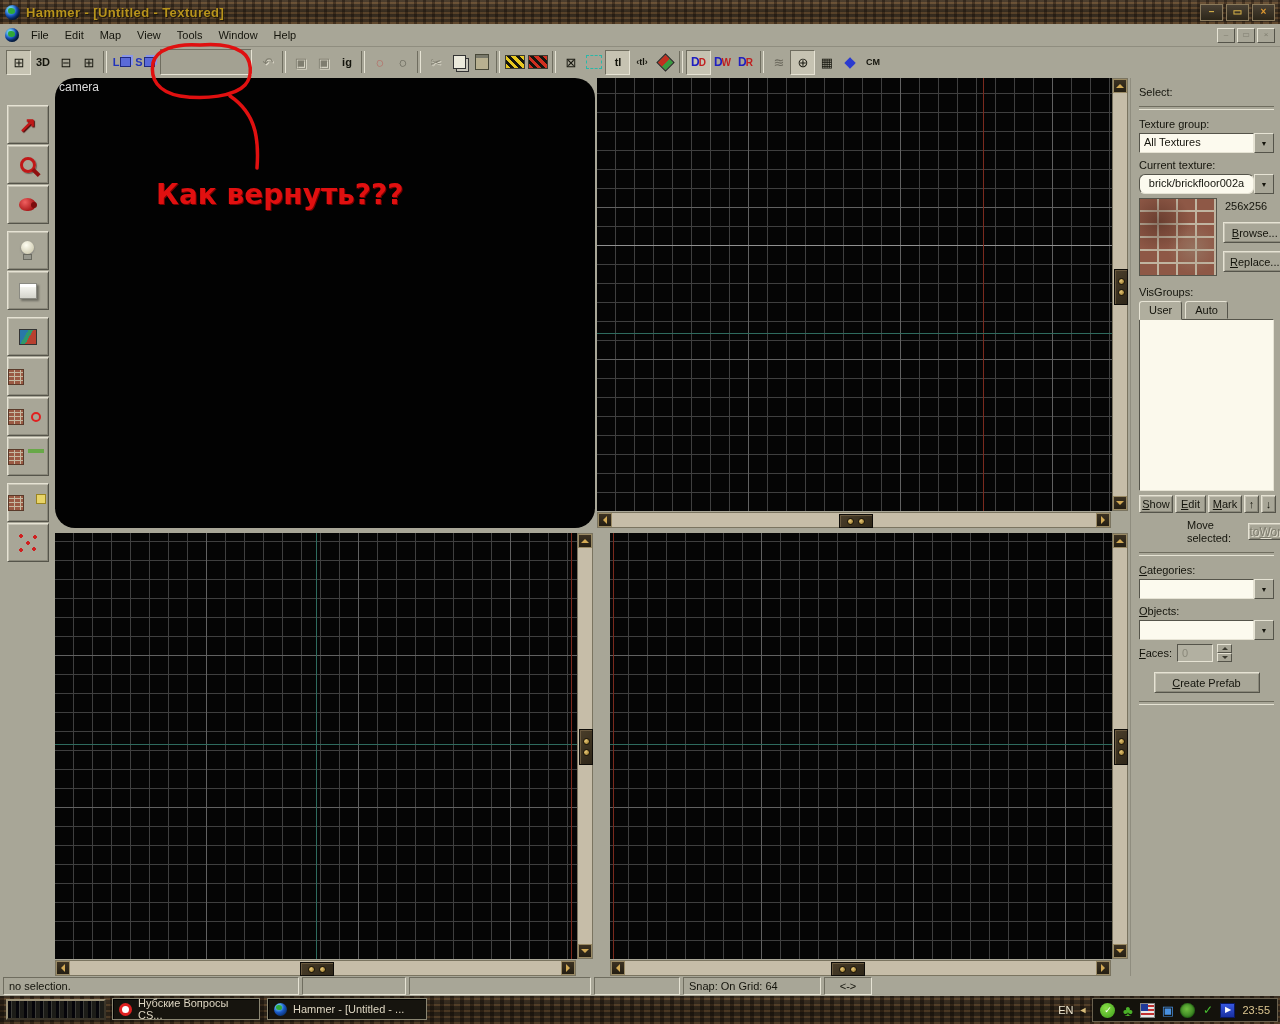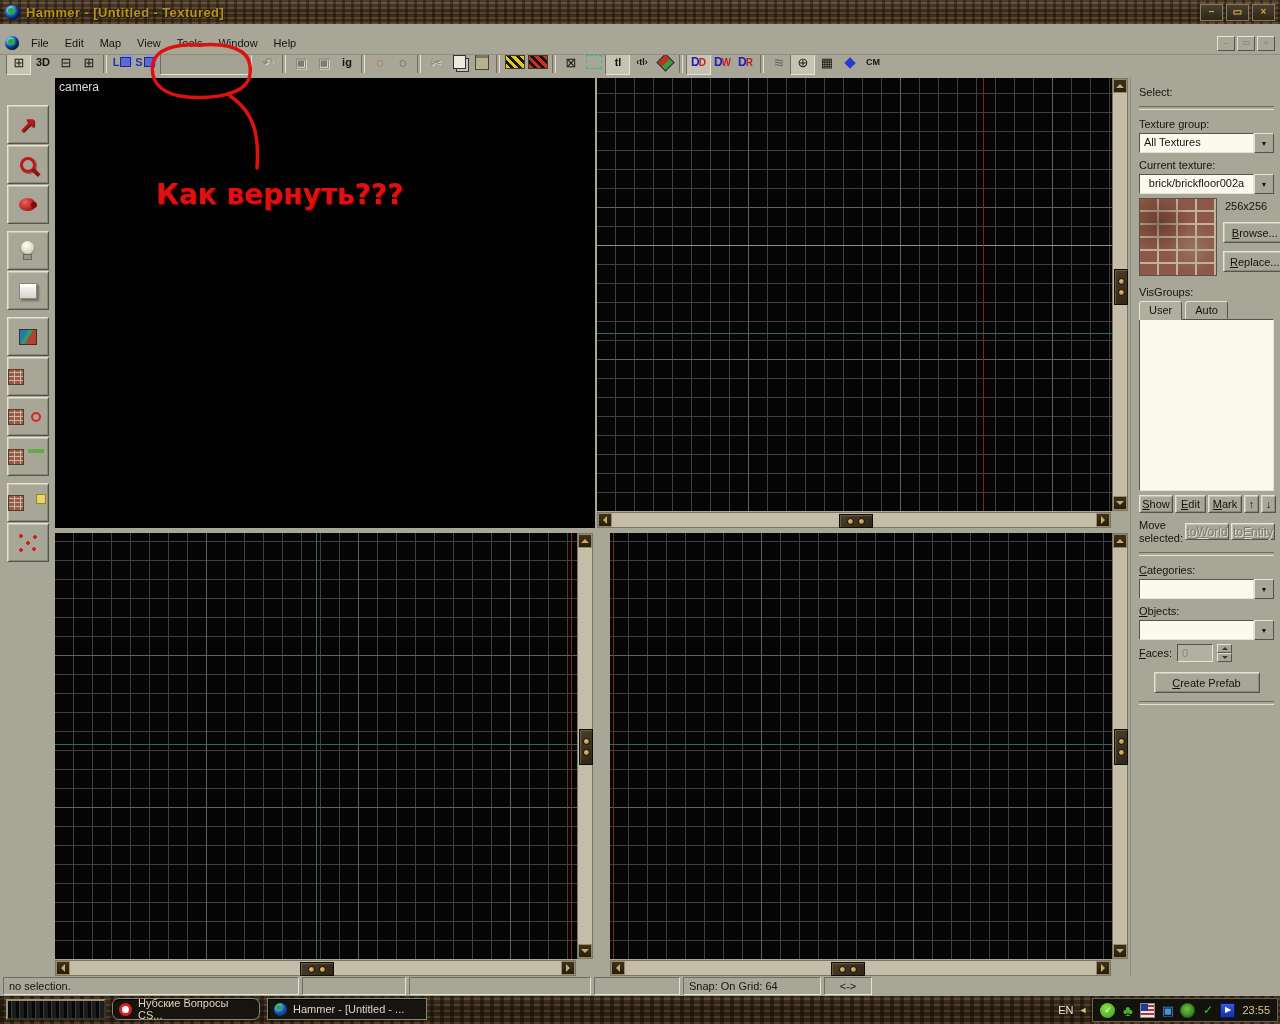--- a/index.html
+++ b/index.html
@@ -25,21 +25,21 @@
          border-radius:45% 60% 50% 55%;}
   #title-text{font-size:13px;font-weight:bold;letter-spacing:.4px;color:#b8941c;
          text-shadow:1px 1px 0 #20180c, 0 0 2px rgba(0,0,0,.6);}
   #win-controls{margin-left:auto;display:flex;gap:3px;}
   .wbtn{width:21px;height:15px;display:flex;align-items:center;justify-content:center;
         background:linear-gradient(#4a4134,#2c2619);border:1px solid #8a7a5c;color:#d2ae48;
         font-size:10px;font-weight:bold;line-height:1;}
   .wbtn.close{color:#e09a30;}
 
   
-  #menubar{position:absolute;left:0;top:32px;right:0;height:22px;background:#a8a697;
+  #menubar{position:absolute;left:0;top:24px;right:0;height:22px;background:#a8a697;
            border-bottom:1px solid #8f8d7f;display:flex;align-items:center;padding:0 5px;z-index:4;}
   .mi{padding:3px 8px;}
   #mdi-controls{margin-left:auto;display:flex;gap:2px;}
   .mdib{width:16px;height:13px;display:flex;align-items:center;justify-content:center;
         background:#a8a697;border:1px solid;border-color:#e6e3d4 #55544a #55544a #e6e3d4;
         color:#7f7d6f;font-size:8px;line-height:1;}
 
   
   #toolbar{position:absolute;left:0;top:46px;right:0;height:32px;display:flex;align-items:center;
            padding:0 6px;z-index:3;}
@@ -109,21 +109,21 @@
        background:#e8d468;border:1px solid #9a8420;}
   .t-path .pic::before{content:"";width:22px;height:20px;background:
        radial-gradient(circle 2px at 4px 3px,#d02020 97%,rgba(0,0,0,0) 100%),
        radial-gradient(circle 2px at 18px 4px,#d02020 97%,rgba(0,0,0,0) 100%),
        radial-gradient(circle 2px at 11px 10px,#d02020 97%,rgba(0,0,0,0) 100%),
        radial-gradient(circle 2px at 4px 17px,#d02020 97%,rgba(0,0,0,0) 100%),
        radial-gradient(circle 2px at 17px 16px,#d02020 97%,rgba(0,0,0,0) 100%),
        linear-gradient(45deg,rgba(150,150,150,.35) 0 1px,rgba(0,0,0,0) 1px);}
 
   
-  .vp{position:absolute;background:#020202;}
+  .vp{position:absolute;background:#020202;border-radius:20px;}
   #vpTL{left:55px;top:78px;width:540px;height:450px;}
   #vpTR{left:597px;top:78px;width:531px;height:450px;background:#a8a697;}
   #vpBL{left:55px;top:533px;width:538px;height:443px;background:#a8a697;}
   #vpBR{left:610px;top:533px;width:518px;height:443px;background:#a8a697;}
   #camera-label{position:absolute;left:4px;top:2px;color:#dcdcdc;font-size:12px;}
   .grid2d{position:absolute;left:0;top:0;right:16px;bottom:17px;background:
       repeating-linear-gradient(90deg,rgba(0,0,0,0) 0 151px,#616161 151px 152px),
       repeating-linear-gradient(0deg,rgba(0,0,0,0) 0 151px,#616161 151px 152px),
       repeating-linear-gradient(90deg,rgba(0,0,0,0) 0 18px,#3f3f3f 18px 19px),
       repeating-linear-gradient(0deg,rgba(0,0,0,0) 0 18px,#3f3f3f 18px 19px),#050505;}
@@ -160,40 +160,40 @@
         box-shadow:inset 1px 1px 0 #c6c3b4, inset -1px -1px 0 #8a887a;
         font-size:11px;color:#14140c;box-sizing:border-box;height:21px;}
   .rbtn.pressed{background:#cfccbc;border-color:#55544a #e6e3d4 #e6e3d4 #55544a;
         box-shadow:inset -1px -1px 0 #c6c3b4, inset 1px 1px 0 #8a887a;}
   .rbtn.disabled{color:#7f7d6f;text-shadow:1px 1px 0 #e0ddce;}
   .selbtn{width:100%;margin:3px 0;}
   .groove{height:2px;border-top:1px solid #6f6d5f;border-bottom:1px solid #e6e3d4;margin:8px 0;}
   .combo{display:flex;height:20px;margin:2px 0;}
   .combo .field{flex:1;background:#fcfaee;border:1px solid;border-color:#55544a #e6e3d4 #e6e3d4 #55544a;
         padding:2px 4px;overflow:hidden;white-space:nowrap;}
-  .combo.centered .field{text-align:center;}
+  .combo.centered .field{text-align:center;border-radius:6px;}
   .combo .drop{width:18px;display:flex;align-items:center;justify-content:center;background:#a8a697;
         border:1px solid;border-color:#e6e3d4 #55544a #55544a #e6e3d4;font-size:7px;}
   .texrow{display:flex;gap:6px;margin-top:4px;}
   .texpre{width:76px;height:76px;border:1px solid #55544a;flex:0 0 auto;background:
       radial-gradient(circle at 25% 30%,rgba(60,30,20,.45),rgba(0,0,0,0) 40%),
       radial-gradient(circle at 70% 65%,rgba(160,150,130,.4),rgba(0,0,0,0) 35%),
       repeating-linear-gradient(0deg,rgba(0,0,0,0) 0 11px,#c0b4a0 11px 13px),
       repeating-linear-gradient(90deg,rgba(0,0,0,0) 0 17px,#c0b4a0 17px 19px),#8e5846;}
   .texcol{flex:1;display:flex;flex-direction:column;}
   .texsize{margin:2px 0 10px 2px;}
   .u{text-decoration:underline;}
   .vtabs{display:flex;margin-top:2px;}
   .vtab{height:18px;padding:2px 9px 0 9px;background:#a8a697;border:1px solid;box-sizing:border-box;
         border-color:#e6e3d4 #55544a rgba(0,0,0,0) #e6e3d4;border-radius:3px 3px 0 0;margin-right:3px;}
   .vtab.active{background:#b0ae9e;height:19px;margin-bottom:-1px;}
   .vlist{height:170px;background:#fbf9ec;border:1px solid;border-color:#55544a #e6e3d4 #e6e3d4 #55544a;}
   .vgbtns{display:flex;gap:2px;margin-top:4px;}
   .vgbtns .rbtn{height:18px;}
-  .movrow{display:flex;align-items:center;gap:2px;margin-top:6px;}
+  .movrow{display:flex;align-items:center;gap:17px;margin-top:6px;margin-left:48px;}
   .movrow .mlab{width:46px;line-height:1.15;}
   .movrow .rbtn{width:44px;height:17px;font-size:12px;}
   .facesrow{display:flex;align-items:center;gap:4px;margin-top:4px;}
   .facesfield{width:36px;height:18px;background:#b2b0a1;border:1px solid;box-sizing:border-box;
         border-color:#55544a #e6e3d4 #e6e3d4 #55544a;color:#8a887a;padding:2px 4px;}
   .spin{display:flex;flex-direction:column;width:15px;}
   .spin .sb{height:9px;display:flex;align-items:center;justify-content:center;background:#a8a697;
         border:1px solid;border-color:#e6e3d4 #55544a #55544a #e6e3d4;box-sizing:border-box;}
   .spin .sb::before{content:"";border:3px solid rgba(0,0,0,0);}
   .spin .sb.up::before{border-bottom-color:#3a392f;margin-top:-3px;}
@@ -210,21 +210,21 @@
 
   
   #taskbar{position:absolute;left:0;right:0;top:996px;height:28px;}
   #start-button{position:absolute;left:6px;top:3px;width:100px;height:21px;box-sizing:border-box;
         border:2px solid;border-color:#9a9076 #3a3428 #3a3428 #9a9076;background:
         repeating-linear-gradient(90deg,#05050a 0 3px,#3c3c38 3px 4px,#1c1c18 4px 8px),
         repeating-linear-gradient(0deg,rgba(0,0,0,.65) 0 2px,rgba(0,0,0,0) 2px 5px),#222;}
   #tasks{position:absolute;left:112px;top:2px;display:flex;gap:7px;}
   .task{height:22px;background:#16140e;border:1px solid #8a8672;box-shadow:inset 1px 1px 0 #000;
         display:flex;align-items:center;gap:6px;padding:0 6px;color:#ded6c2;box-sizing:border-box;}
-  .task-opera{width:148px;border-radius:7px;}
+  .task-opera{width:148px;}
   .task-hammer{width:160px;}
   .ticn{width:13px;height:13px;flex:0 0 auto;}
   .task-opera .ticn{border-radius:50%;border:3px solid #e02020;background:#fff;box-sizing:border-box;}
   .task-hammer .ticn{border-radius:50%;position:relative;
         background:radial-gradient(circle at 35% 30%,#6cc8f0 0 15%,#1a58c8 45%,#083068 80%);}
   .task-hammer .ticn::after{content:"";position:absolute;left:2px;top:2px;width:6px;height:5px;
         background:#2fa838;border-radius:45% 60% 50% 55%;}
   #tray{position:absolute;right:2px;top:1px;height:26px;display:flex;align-items:center;gap:5px;}
   #lang-indicator{color:#efe7d0;}
   #tray-expand{color:#d8bc7a;font-size:9px;}

